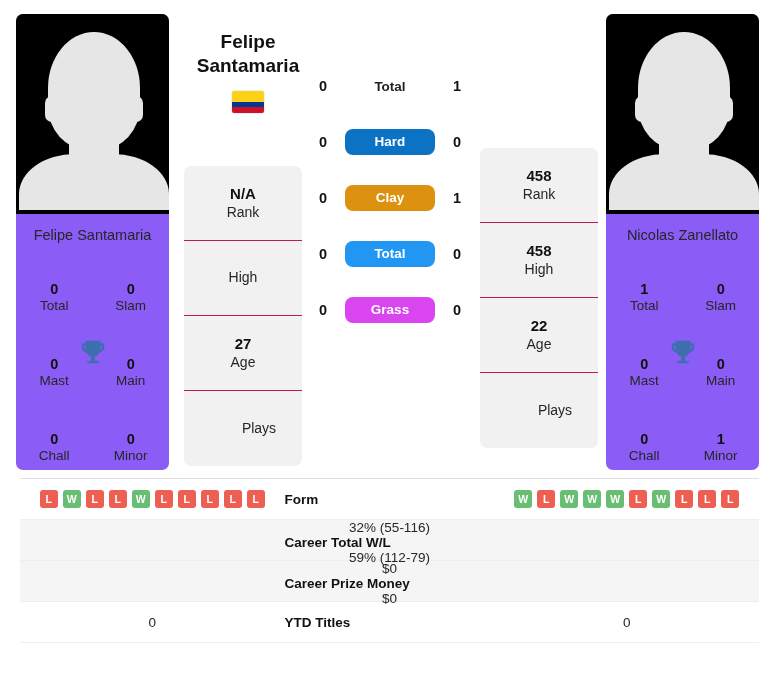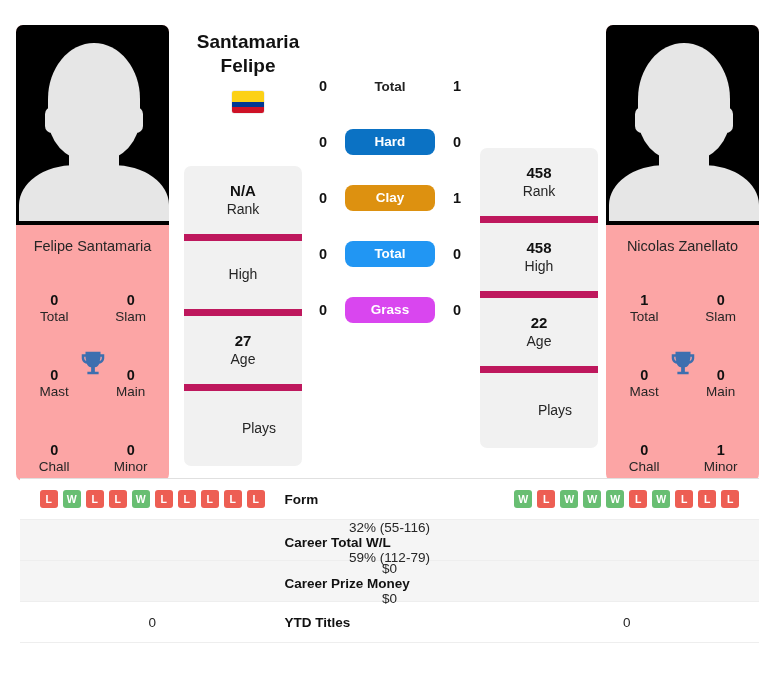--- a/index.html
+++ b/index.html
@@ -15,24 +15,24 @@
   
   .top-area {
     position: relative;
     width: 779px;
     height: 472px;
   }
 
   
   .photo-card {
     position: absolute;
-    top: 25px;
+    top: 14px;
     width: 153px;
     height: 456px;
-    background: #fca5a5;
+    background: #8b5cf6;
     border-radius: 7px;
     overflow: hidden;
   }
   .photo-card.left  { left: 16px; }
   .photo-card.right { left: 606px; }
 
   .photo {
     width: 156px;
     height: 200px;
     background: #000000;
@@ -168,21 +168,21 @@
     overflow: hidden;
   }
   .rank-card.left  { left: 184px; top: 166px; }
   .rank-card.right { left: 480px; top: 148px; }
   .rank-row {
     height: 75px;
     display: flex;
     flex-direction: column;
     align-items: center;
     justify-content: center;
-    border-bottom: 7px solid #be185d;
+    border-bottom: 1px solid #be185d;
     line-height: 1.25;
   }
   .rank-row:last-child { border-bottom: none; padding-left: 32px; }
   .rank-row .num {
     font-size: 15px;
     font-weight: bold;
     color: #111;
   }
   .rank-row .lbl {
     font-size: 14px;
@@ -324,22 +324,22 @@
       </div>
       <div class="trophy-wrap">
         <svg width="30" height="30" viewBox="0 0 24 24" aria-hidden="true">
           <path fill="#3d6faf" d="M6 3h12v2h3v3c0 2.3-1.7 4.2-4 4.5-.6 1.5-1.9 2.6-3.5 2.9V19h3v2H7.5v-2h3v-3.6c-1.6-.3-2.9-1.4-3.5-2.9C4.7 12.2 3 10.3 3 8V5h3V3zm0 4H5v1c0 1.1.7 2.1 1.7 2.5C6.3 9.6 6 8.3 6 7zm12 0c0 1.3-.3 2.6-.7 3.5C18.3 10.1 19 9.1 19 8V7h-1z"></path>
         </svg>
       </div>
     </div>
   </div>
 
   <div class="name-header left">
+    <div class="nm">Felipe</div>
     <div class="nm">Santamaria</div>
-    <div class="nm">Felipe</div>
     <div class="flag flag-co">
       <div class="band-y"></div>
       <div class="band-b"></div>
       <div class="band-r"></div>
     </div>
   </div>
 
 
   <div class="rank-card left">
     <div class="rank-row">

